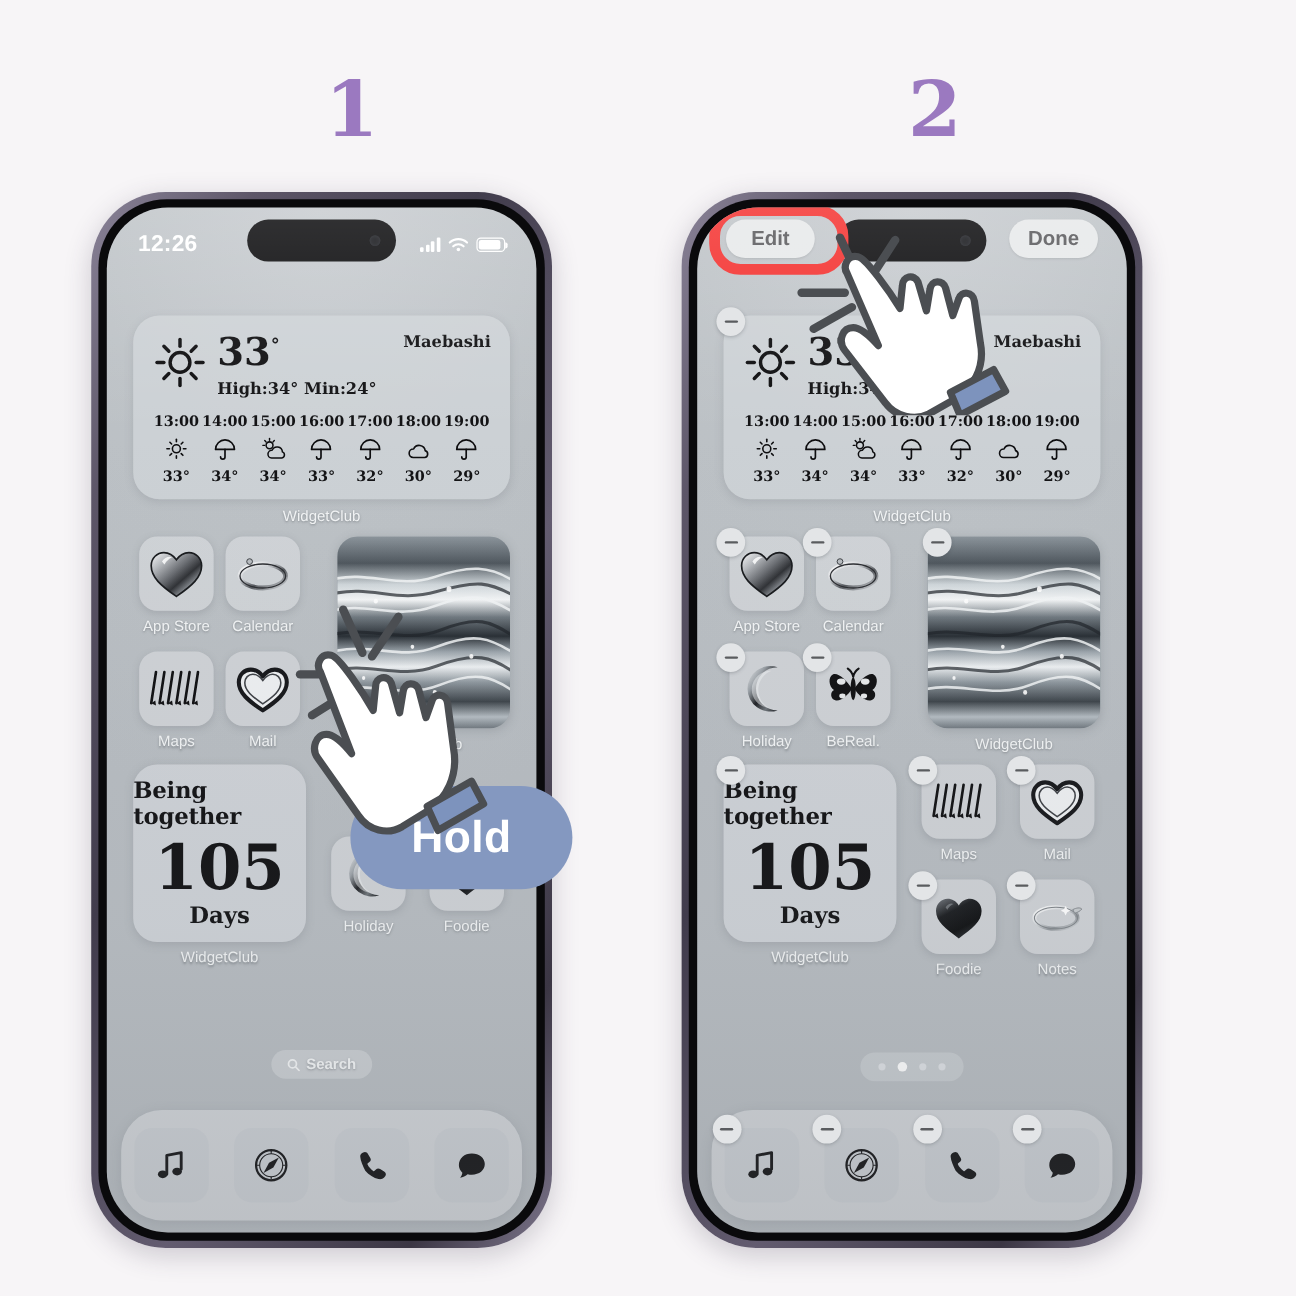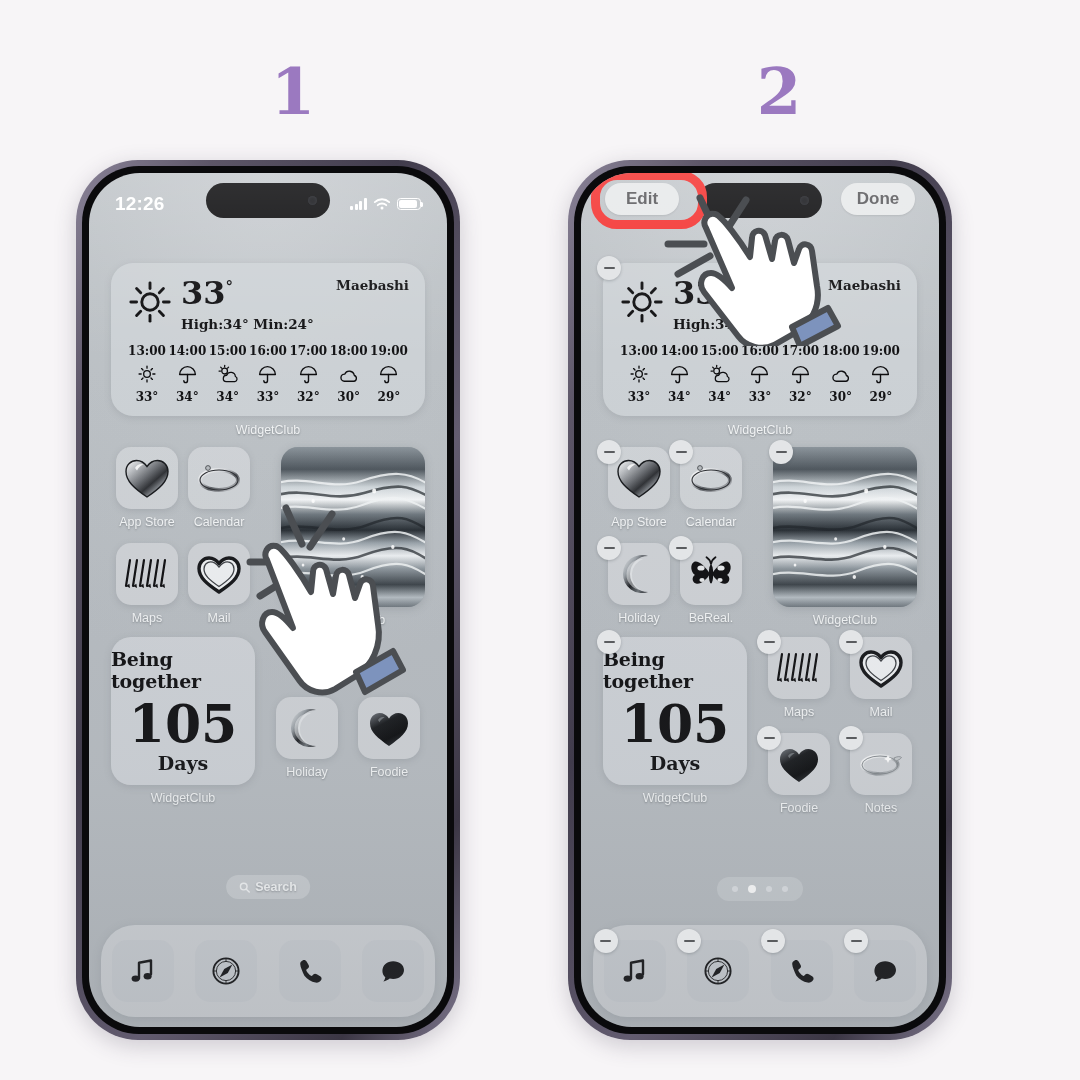--- a/index.html
+++ b/index.html
@@ -594,20 +594,21 @@
     <svg class="tapray" style="left:160px;top:340px;width:120px;height:110px;" viewBox="0 0 120 110">
       <g stroke="#4b4e52" stroke-width="7" stroke-linecap="round">
         <line x1="50" y1="8" x2="66" y2="44"></line>
         <line x1="96" y1="14" x2="74" y2="47"></line>
         <line x1="14" y1="62" x2="52" y2="62"></line>
         <line x1="24" y1="96" x2="56" y2="76"></line>
       </g>
     </svg>
   </div>
 
+  <div class="holdbtn" id="hold-button" style="left:292px;top:655px;width:185px;height:86px;">Hold</div>
 
   <svg class="hand" style="left:243px;top:520px;width:180px;height:190px;" viewBox="0 0 180 190">
     <g stroke="#4b4e52" stroke-width="6" stroke-linejoin="round" stroke-linecap="round" fill="#ffffff">
       <path d="M24 40 C20 34, 24 24, 33 26 C40 27.5, 60 58, 68 72
                L70 52 C70 44, 80 42, 83 49 L90 74
                L93 56 C94 48, 104 48, 106 55 L112 78
                L117 64 C119 57, 129 58, 130 66
                L135 104 C139 126, 129 146, 113 156
                L92 169 C80 176, 64 172, 56 160
                L22 112 C16 104, 20 92, 29 92

